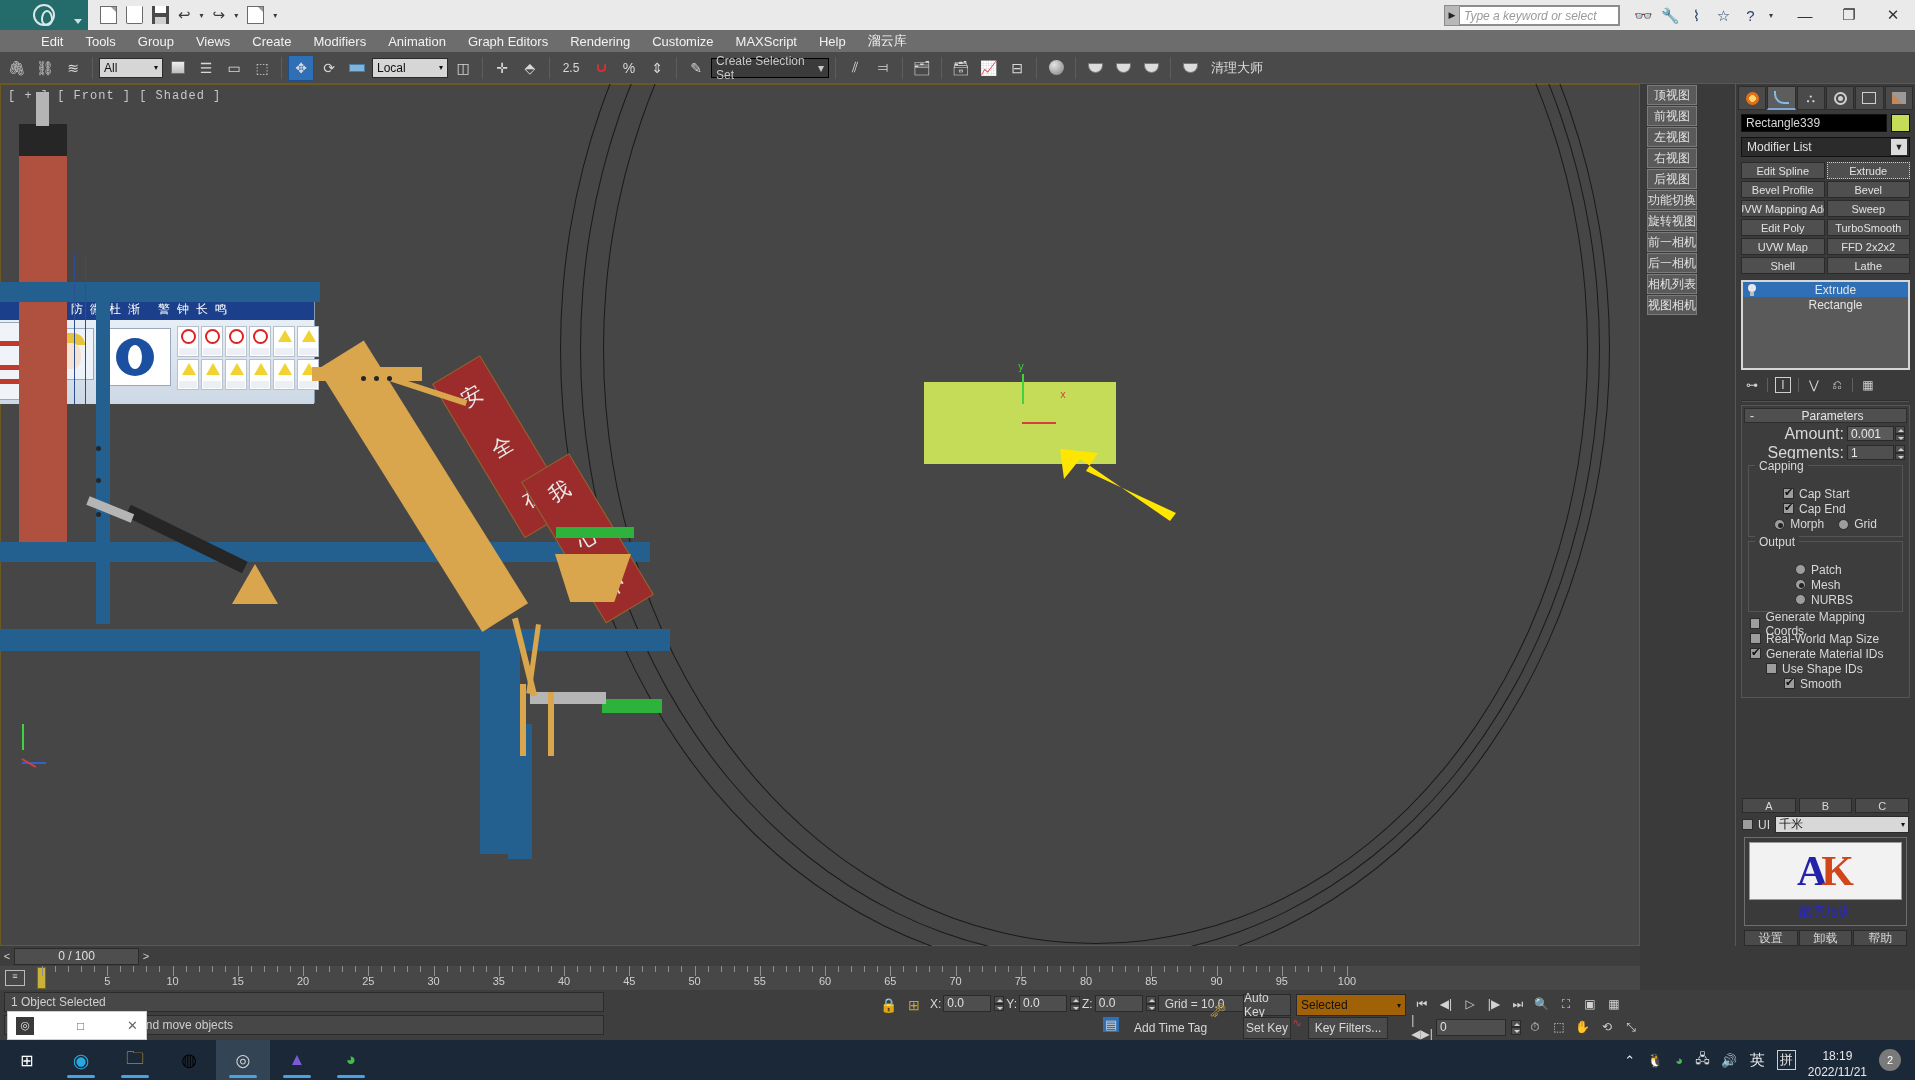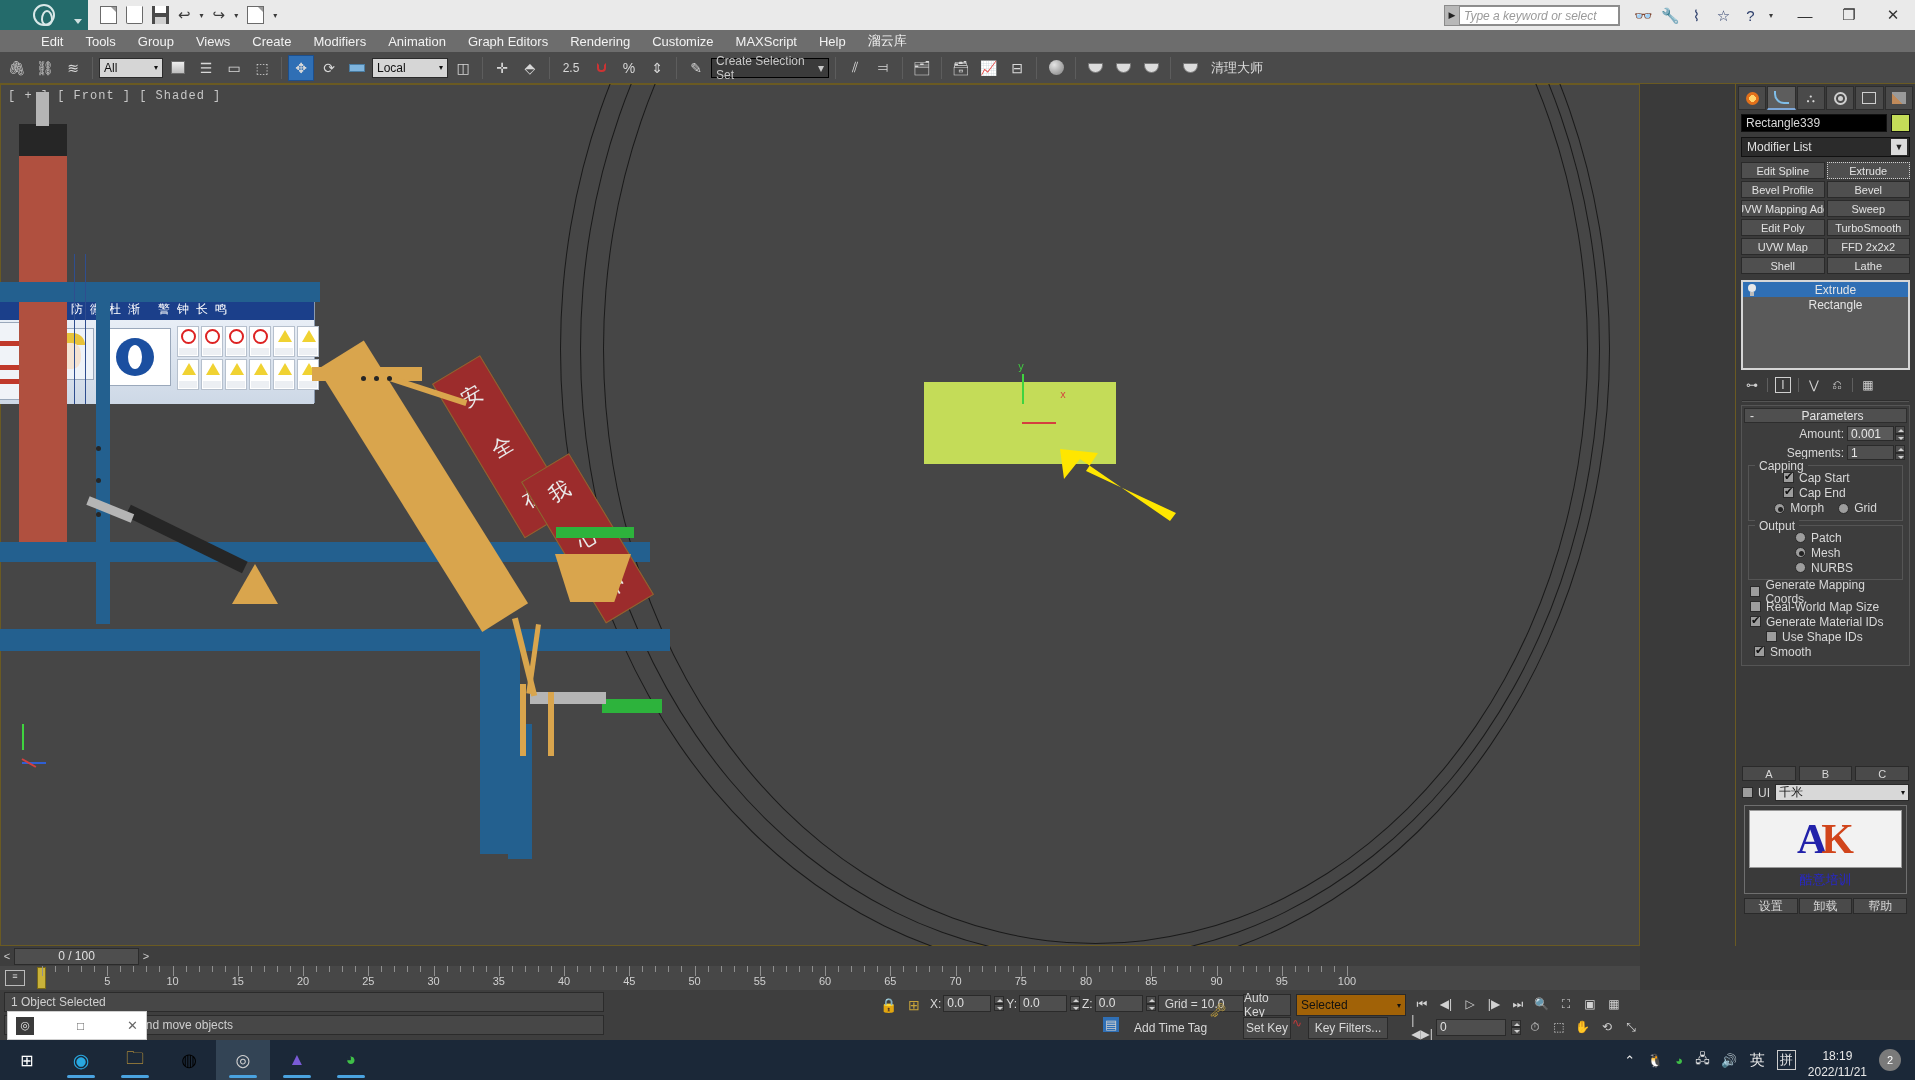--- a/index.html
+++ b/index.html
@@ -180,32 +180,32 @@
   .st.box{border:1px solid #cfcfcf;}
   .vline{width:1px;height:14px;background:#5f5f5f;}
   .hr2{ height:2px; background:#555; margin:3px 6px; border-top:1px solid #2e2e2e;}
 
   .rollout{ margin:2px 5px; border:1px solid #555; background:#3d3d3d; }
   .roll-head{ height:15px; background:#4f4f4f; border:1px solid #2d2d2d;
      display:flex; align-items:center; color:#e4e4e4; font-size:12px; margin:2px;}
   .roll-head .minus{ width:14px; text-align:center; }
   .roll-head .rt{ flex:1; text-align:center; }
   .prow{ display:flex; align-items:center; height:17px; margin:2px 4px; }
-  .plabel{ font-size:12px; color:#d8d8d8; text-align:right; }
+  .plabel{ font-size:16px; color:#d8d8d8; text-align:right; }
   .spin{ display:flex; align-items:center; margin-left:3px; }
   .pinput{ width:47px; height:15px; background:#4f4f4f; border:1px solid #2a2a2a;
      color:#e8e8e8; font-size:12px; padding:0 3px; line-height:14px; }
   .pinput.active{ background:#5a5a5a; }
   .spinbtns{ width:10px;height:15px; display:flex; flex-direction:column; margin-left:1px;}
   .spinbtns i{ flex:1; background:#4f4f4f; border:1px solid #2a2a2a; position:relative;}
   .spinbtns i::after{content:"";position:absolute;left:2px;top:2px;border-left:3px solid transparent;
      border-right:3px solid transparent;border-bottom:3px solid #d0d0d0;}
   .spinbtns i:last-child::after{border-bottom:none;border-top:3px solid #d0d0d0;}
 
-  .group{ border:1px solid #555; margin:4px 6px 2px 6px; padding:4px 4px 4px 4px;
+  .group{ border:1px solid #555; margin:4px 6px 2px 6px; padding:20px 4px 4px 4px;
      position:relative; }
   .group > .gtitle{ position:absolute; top:-7px; left:6px; background:#3d3d3d;
      padding:0 4px; font-size:12px; color:#d8d8d8; }
   .cb{ display:flex; align-items:center; gap:5px; font-size:12px; color:#d8d8d8;
      height:15px; }
   .box14{ width:11px;height:11px; background:#9d9d9d; border:1px solid #2a2a2a; position:relative;}
   .box14.chk::after{ content:"✔"; position:absolute; left:0px; top:-3px; font-size:11px; color:#111;}
   .radio{ width:11px;height:11px;border-radius:50%;background:#9d9d9d;border:1px solid #2a2a2a;position:relative;}
   .radio.on::after{content:"";position:absolute;left:3px;top:3px;width:5px;height:5px;border-radius:50%;background:#222;}
   .rowc{ display:flex; gap:14px; align-items:center; justify-content:center; height:16px;}
@@ -555,20 +555,33 @@
     <div class="gizmo" style="left:22px;top:640px;width:40px;height:40px;">
       <div style="position:absolute;width:2px;height:26px;background:#3fd43f;left:0;top:0;"></div>
       <div style="position:absolute;width:24px;height:2px;background:#2f5fd4;left:0;bottom:0;"></div>
       <div style="position:absolute;width:16px;height:2px;background:#d43f3f;left:0;bottom:4px;transform:rotate(30deg);transform-origin:left;"></div>
     </div>
 
     <div class="m" style="left:74px;top:170px;width:1px;height:150px;background:#2f4e8f;"></div>
     <div class="m" style="left:85px;top:170px;width:1px;height:150px;background:#2f4e8f;"></div>
   </div>
 
+  <div class="cncol" style="left:1645px;" id="cncol1">
+      <div class="cnbtn">顶视图</div>
+      <div class="cnbtn">前视图</div>
+      <div class="cnbtn">左视图</div>
+      <div class="cnbtn">右视图</div>
+      <div class="cnbtn">后视图</div>
+      <div class="cnbtn">功能切换</div>
+      <div class="cnbtn">旋转视图</div>
+      <div class="cnbtn">前一相机</div>
+      <div class="cnbtn">后一相机</div>
+      <div class="cnbtn">相机列表</div>
+      <div class="cnbtn">视图相机</div>
+    </div>
 
   <div class="cmdpanel">
     <div class="cp-tabs">
       <div class="cp-tab">
           <span class="star"></span>
         </div>
       <div class="cp-tab active">
           <span class="curveicon"></span>
         </div>
       <div class="cp-tab">
@@ -708,21 +721,21 @@
             <span>Real-World Map Size</span>
           </div>
           <div class="cb" style="padding-left: 0px;">
             <span class="box14 chk"></span>
             <span>Generate Material IDs</span>
           </div>
           <div class="cb" style="padding-left: 16px;">
             <span class="box14"></span>
             <span>Use Shape IDs</span>
           </div>
-          <div class="cb" style="padding-left: 4px;">
+          <div class="cb" style="padding-left: 4px; margin-left: 30px;">
             <span class="box14 chk"></span>
             <span>Smooth</span>
           </div>
         </div>
     </div>
 
     <div class="abc" id="abcrow" style="margin-top:100px;">
         <div class="abcb">A</div>
         <div class="abcb">B</div>
         <div class="abcb">C</div>

